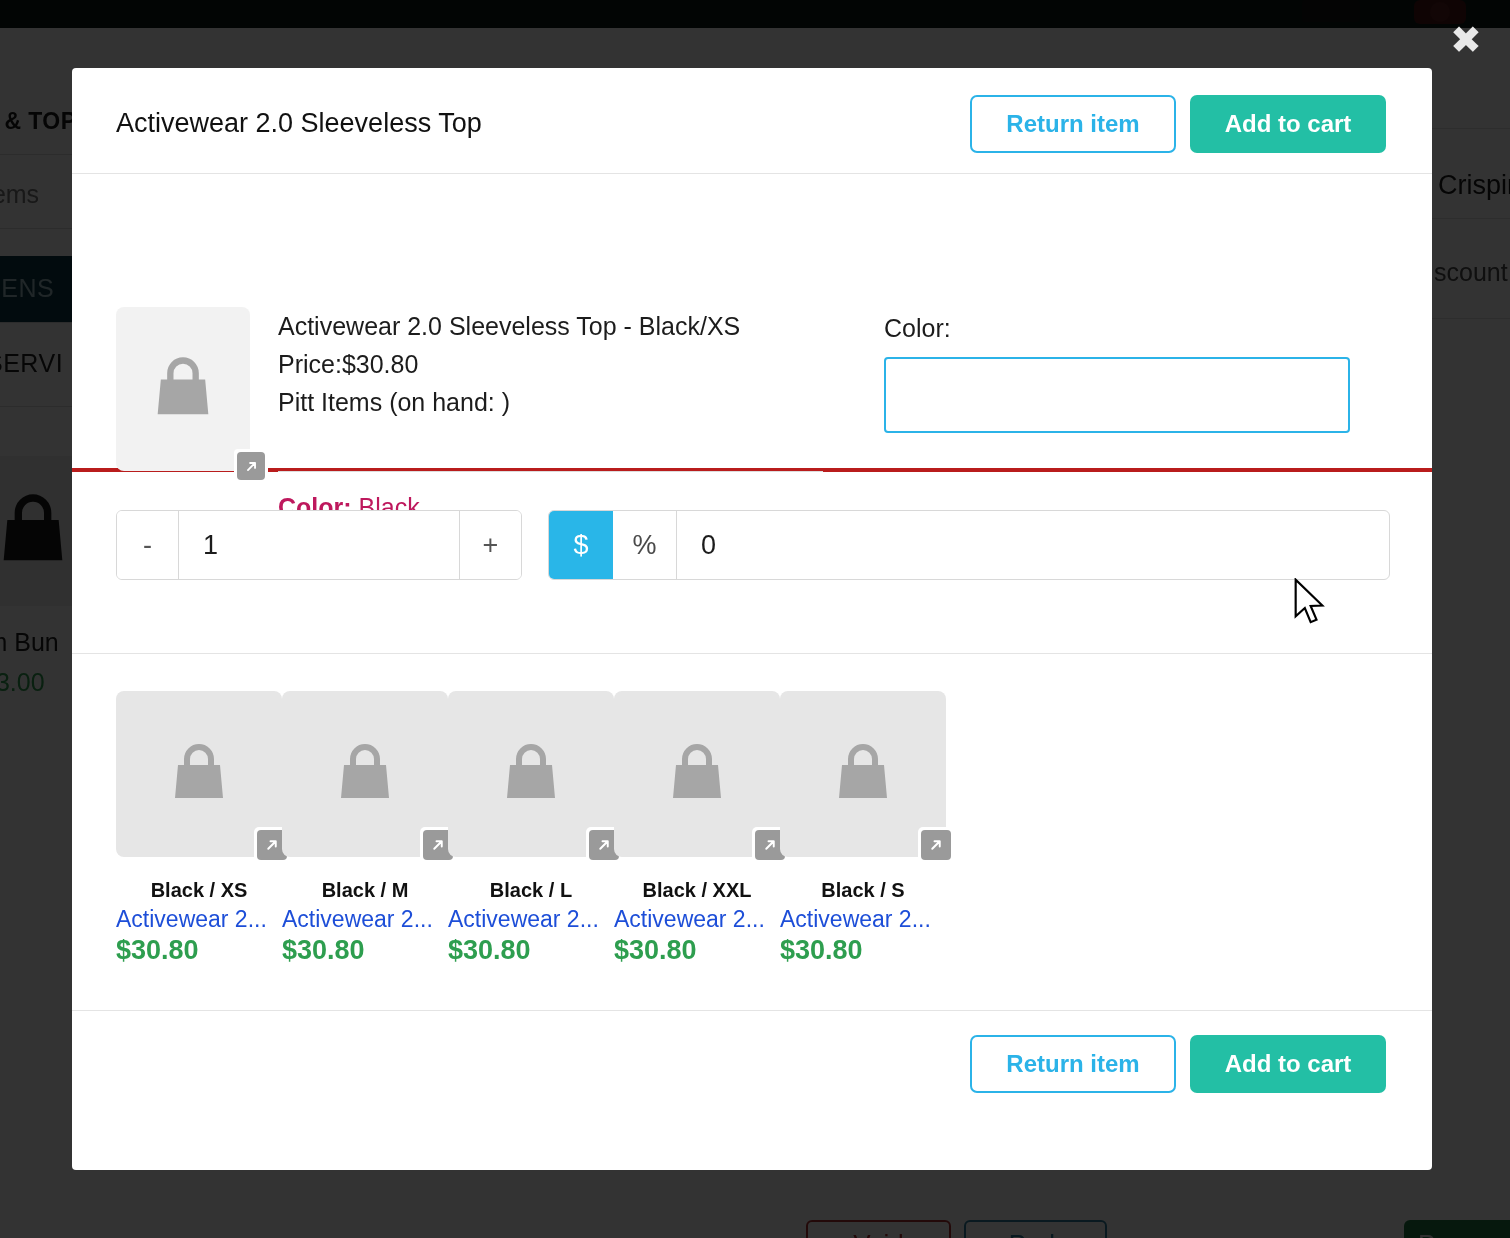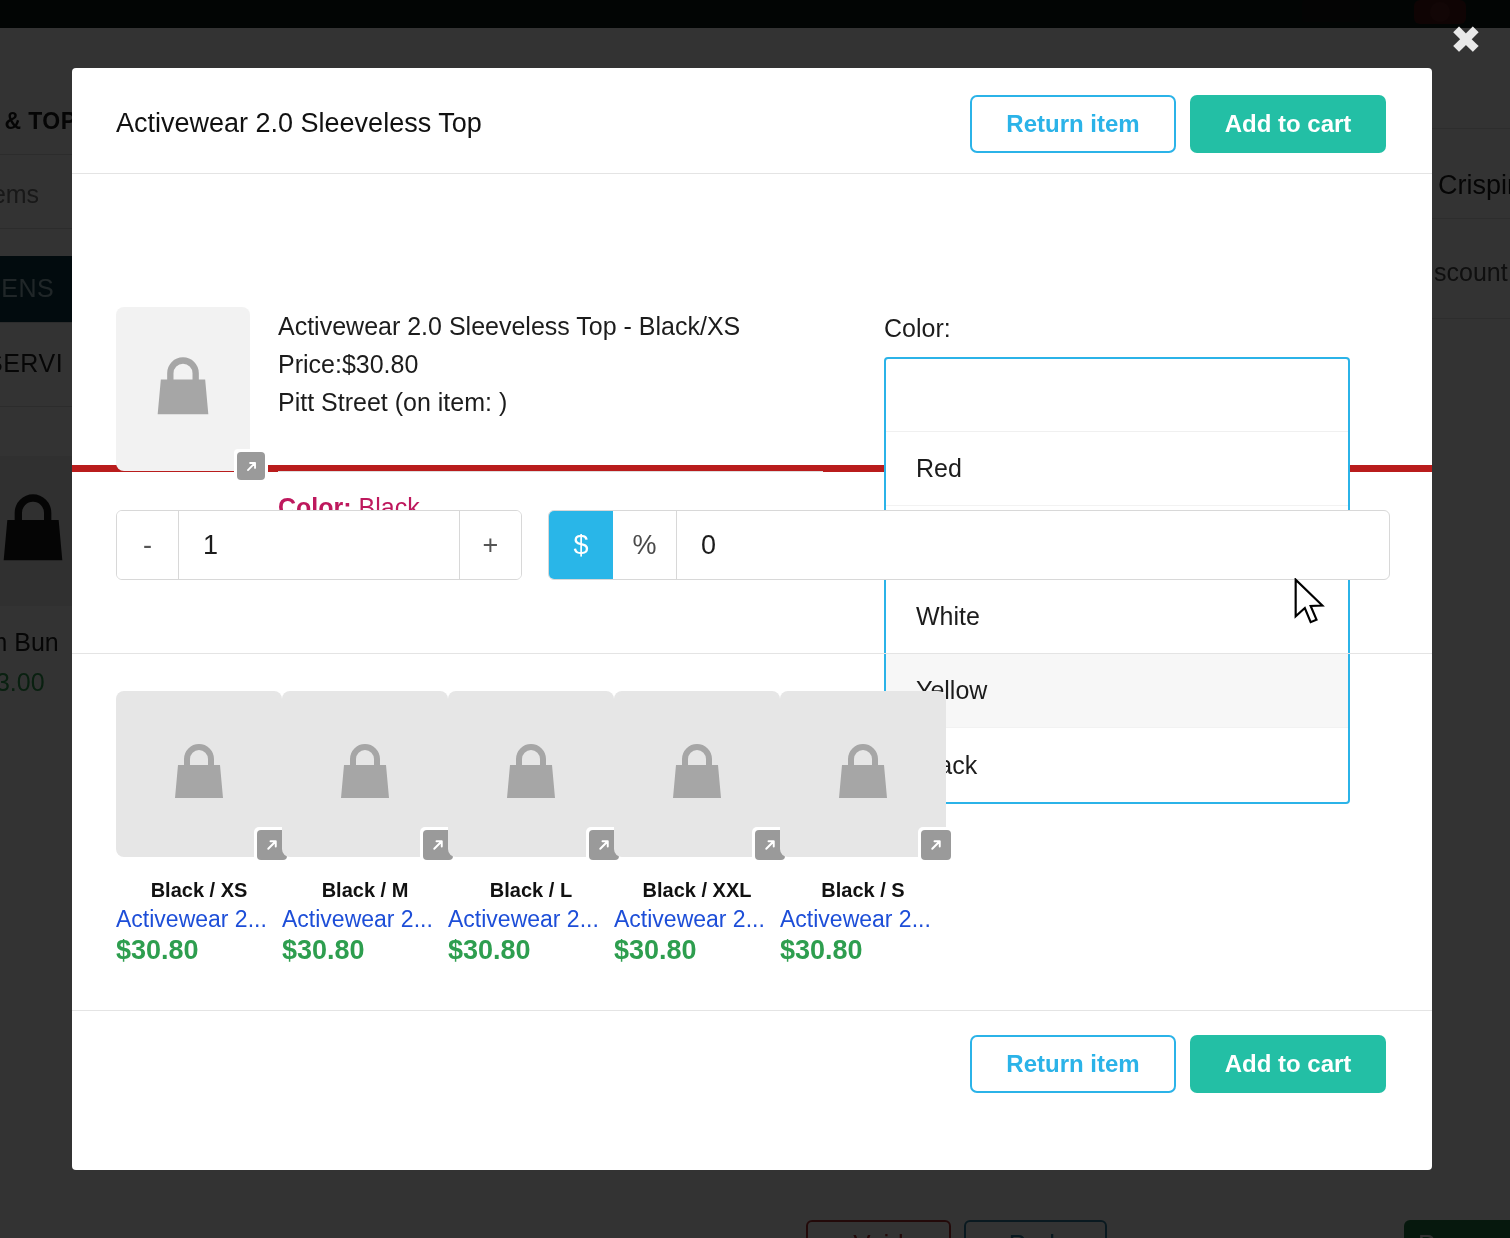--- a/index.html
+++ b/index.html
@@ -151,21 +151,21 @@
     border: 2px solid #2bb3e8; color: #2bb3e8; background: #fff;
   }
   .btn-cart {
     width: 196px; height: 58px;
     background: #23bfa5; color: #ffffff; border: none;
   }
 
   
   .detail {
     position: relative; height: 298px;
-    border-bottom: 7px solid #b91c1c;
+    border-bottom: 4px solid #b91c1c;
   }
   .thumb-main {
     position: absolute; left: 44px; top: 133px;
     width: 134px; height: 164px;
     background: #f2f2f2; border-radius: 8px;
   }
   .bagicon { position: absolute; left: 50%; top: 50%; transform: translate(-50%,-50%); }
   .expand-badge {
     position: absolute; right: -18px; bottom: -12px;
     width: 34px; height: 34px; background: #fff; border-radius: 4px;
@@ -357,45 +357,38 @@
           <svg width="17" height="17" viewBox="0 0 24 24">
             <path d="M7 17L17 7M17 7h-7M17 7v7" stroke="#ffffff" stroke-width="2.6" fill="none" stroke-linecap="round" stroke-linejoin="round"></path>
           </svg>
         </div>
       </div>
     </div>
 
     <div class="detail-text">
       <div>Activewear 2.0 Sleeveless Top - Black/XS</div>
       <div>Price:$30.80</div>
-      <div>Pitt Street (on item: )</div>
+      <div>Pitt Items (on hand: )</div>
     </div>
     <div class="detail-divider"></div>
     <div class="detail-attrs">
       <div>
         <b>Color:</b>
         <span>Black</span>
       </div>
       <div>
         <b>Size:</b>
         <span>XS</span>
       </div>
     </div>
 
     <div class="color-block">
       <div class="color-label">Color:</div>
       <div class="select-shell">
         <div class="select-value"></div>
-        <div class="opt-list">
-          <div class="opt">Red</div>
-          <div class="opt">Blue</div>
-          <div class="opt">White</div>
-          <div class="opt hover">Yellow</div>
-          <div class="opt">Black</div>
-        </div>
       </div>
     </div>
   </div>
 
   <div class="qd-row">
     <div class="qty-wrap">
       <div class="qty-box">
         <div class="qty-btn minus">-</div>
         <div class="qty-val">1</div>
         <div class="qty-btn plus">+</div>

